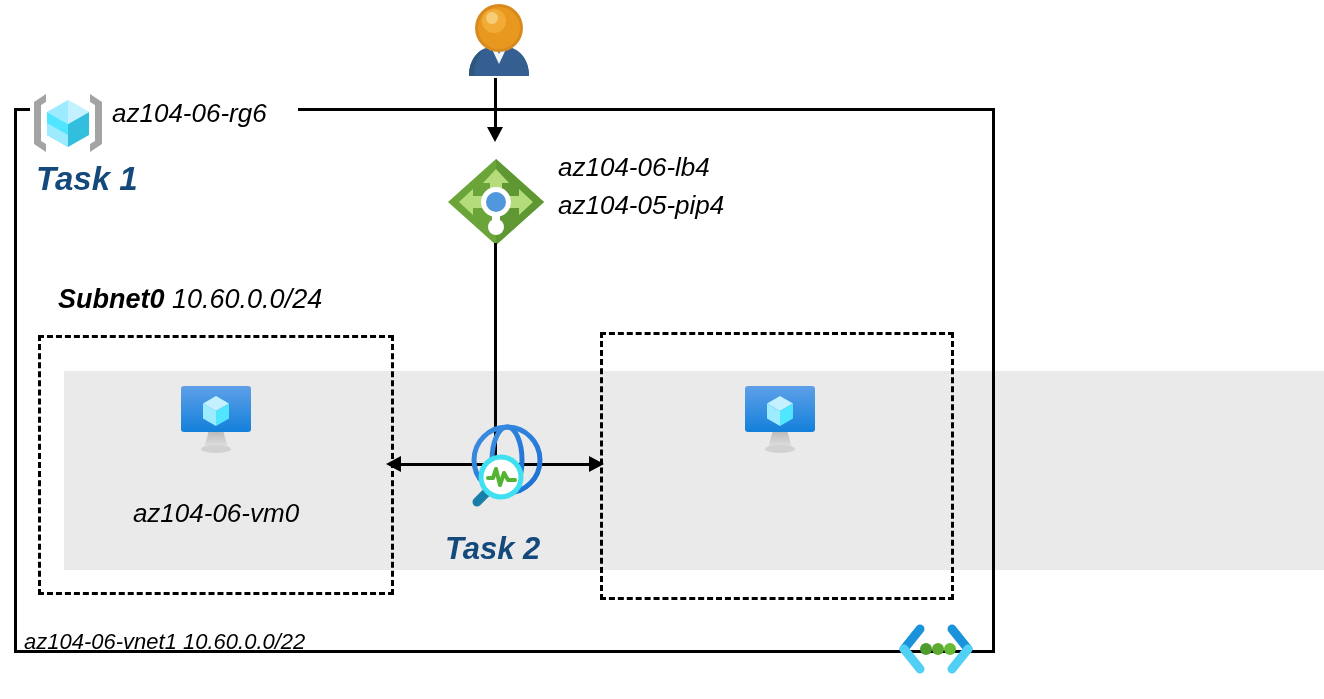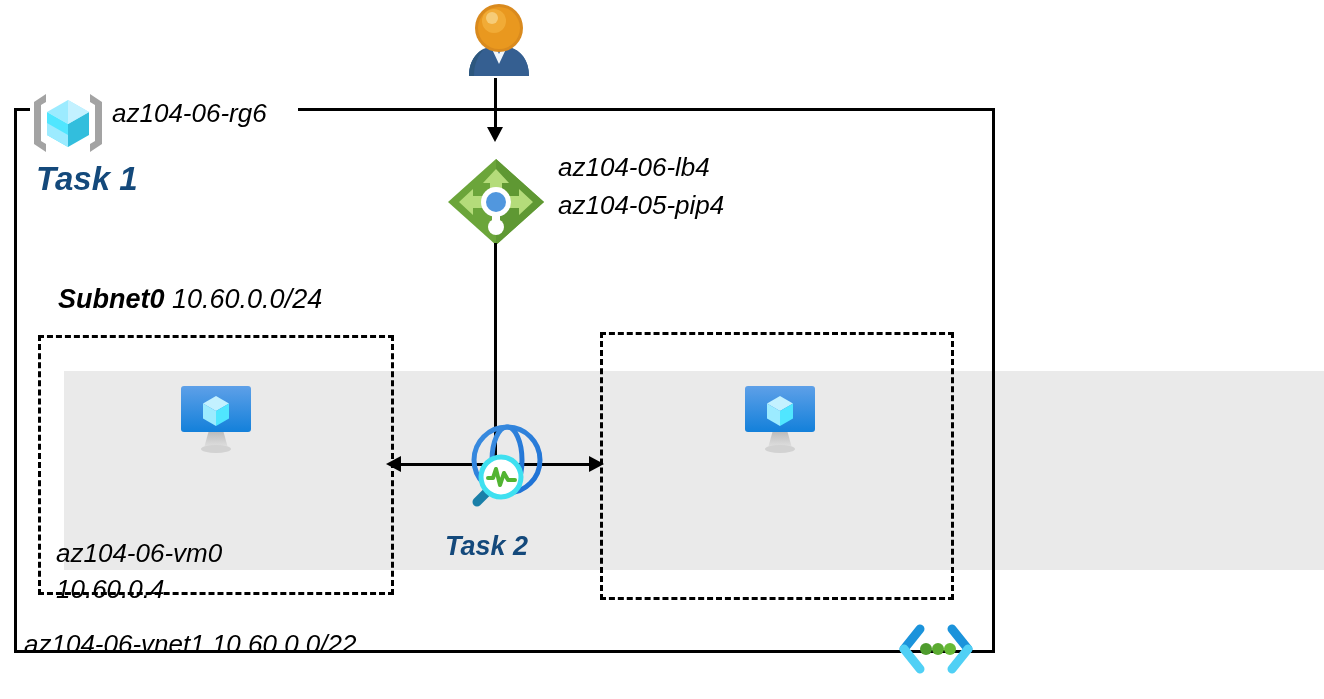--- a/index.html
+++ b/index.html
@@ -115,32 +115,31 @@
   #subnet1-box { left: 600px; top: 332px; width: 354px; height: 268px; }
 
   
   .vm-icon { width: 80px; height: 72px; }
   #vm0-icon { left: 176px; top: 382px; }
   #vm1-icon { left: 740px; top: 382px; }
   .vm-caption {
     font-size: 26px;
     line-height: 36px;
     color: #000000;
-    text-align: left;
-    white-space: nowrap;
-    margin-top: 40px;
+    text-align: center;
+    white-space: nowrap;
   }
   #vm0-caption { left: 56px;  top: 495px; width: 320px; }
   #vm1-caption { left: 620px; top: 495px; width: 320px; }
 
   
   #nw-icon { left: 455px; top: 420px; width: 92px; height: 92px; }
   #task2-label {
     left: 445px; top: 531px;
-    font-size: 27px;
+    font-size: 31px;
     font-weight: bold;
     color: #14497B;
     white-space: nowrap;
   }
 
   
   #arrow-lr-line {
     left: 398px; top: 463px; width: 194px; height: 3px;
     background: #000000;
   }
@@ -155,21 +154,21 @@
     left: 589px; top: 456px;
     width: 0; height: 0;
     border-top: 8px solid transparent;
     border-bottom: 8px solid transparent;
     border-left: 15px solid #000000;
   }
 
   
   #vnet-label {
     left: 24px; top: 629px;
-    font-size: 26px;
+    font-size: 22px;
     color: #000000;
     white-space: nowrap;
   }
 
   
   #vnet-icon { left: 896px; top: 621px; width: 80px; height: 56px; }
 </style>
 </head>
 <body>
 
@@ -275,21 +274,20 @@
 
       <rect x="5" y="4" width="70" height="46" rx="3" fill="url(#mon0)"></rect>
 
       <path d="M40 14 L53 21.5 L40 29 L27 21.5 Z" fill="#C3F1FF"></path>
       <path d="M27 21.5 L40 29 L40 44 L27 36.5 Z" fill="#9CEBFF"></path>
       <path d="M53 21.5 L53 36.5 L40 44 L40 29 Z" fill="#50E6FF"></path>
     </svg>
   </div>
   <div class="abs vm-caption" id="vm0-caption">
     <div>az104-06-vm0</div>
-    <div>10.60.0.4</div>
   </div>
 
   <div class="abs vm-icon" id="vm1-icon">
     <svg viewBox="0 0 80 72" width="80" height="72">
       <defs>
         <linearGradient id="mon1" x1="0" y1="0" x2="0" y2="1">
           <stop offset="0%" stop-color="#5EA0E8"></stop>
           <stop offset="100%" stop-color="#1380DA"></stop>
         </linearGradient>
         <linearGradient id="stand1" x1="0" y1="0" x2="0" y2="1">

